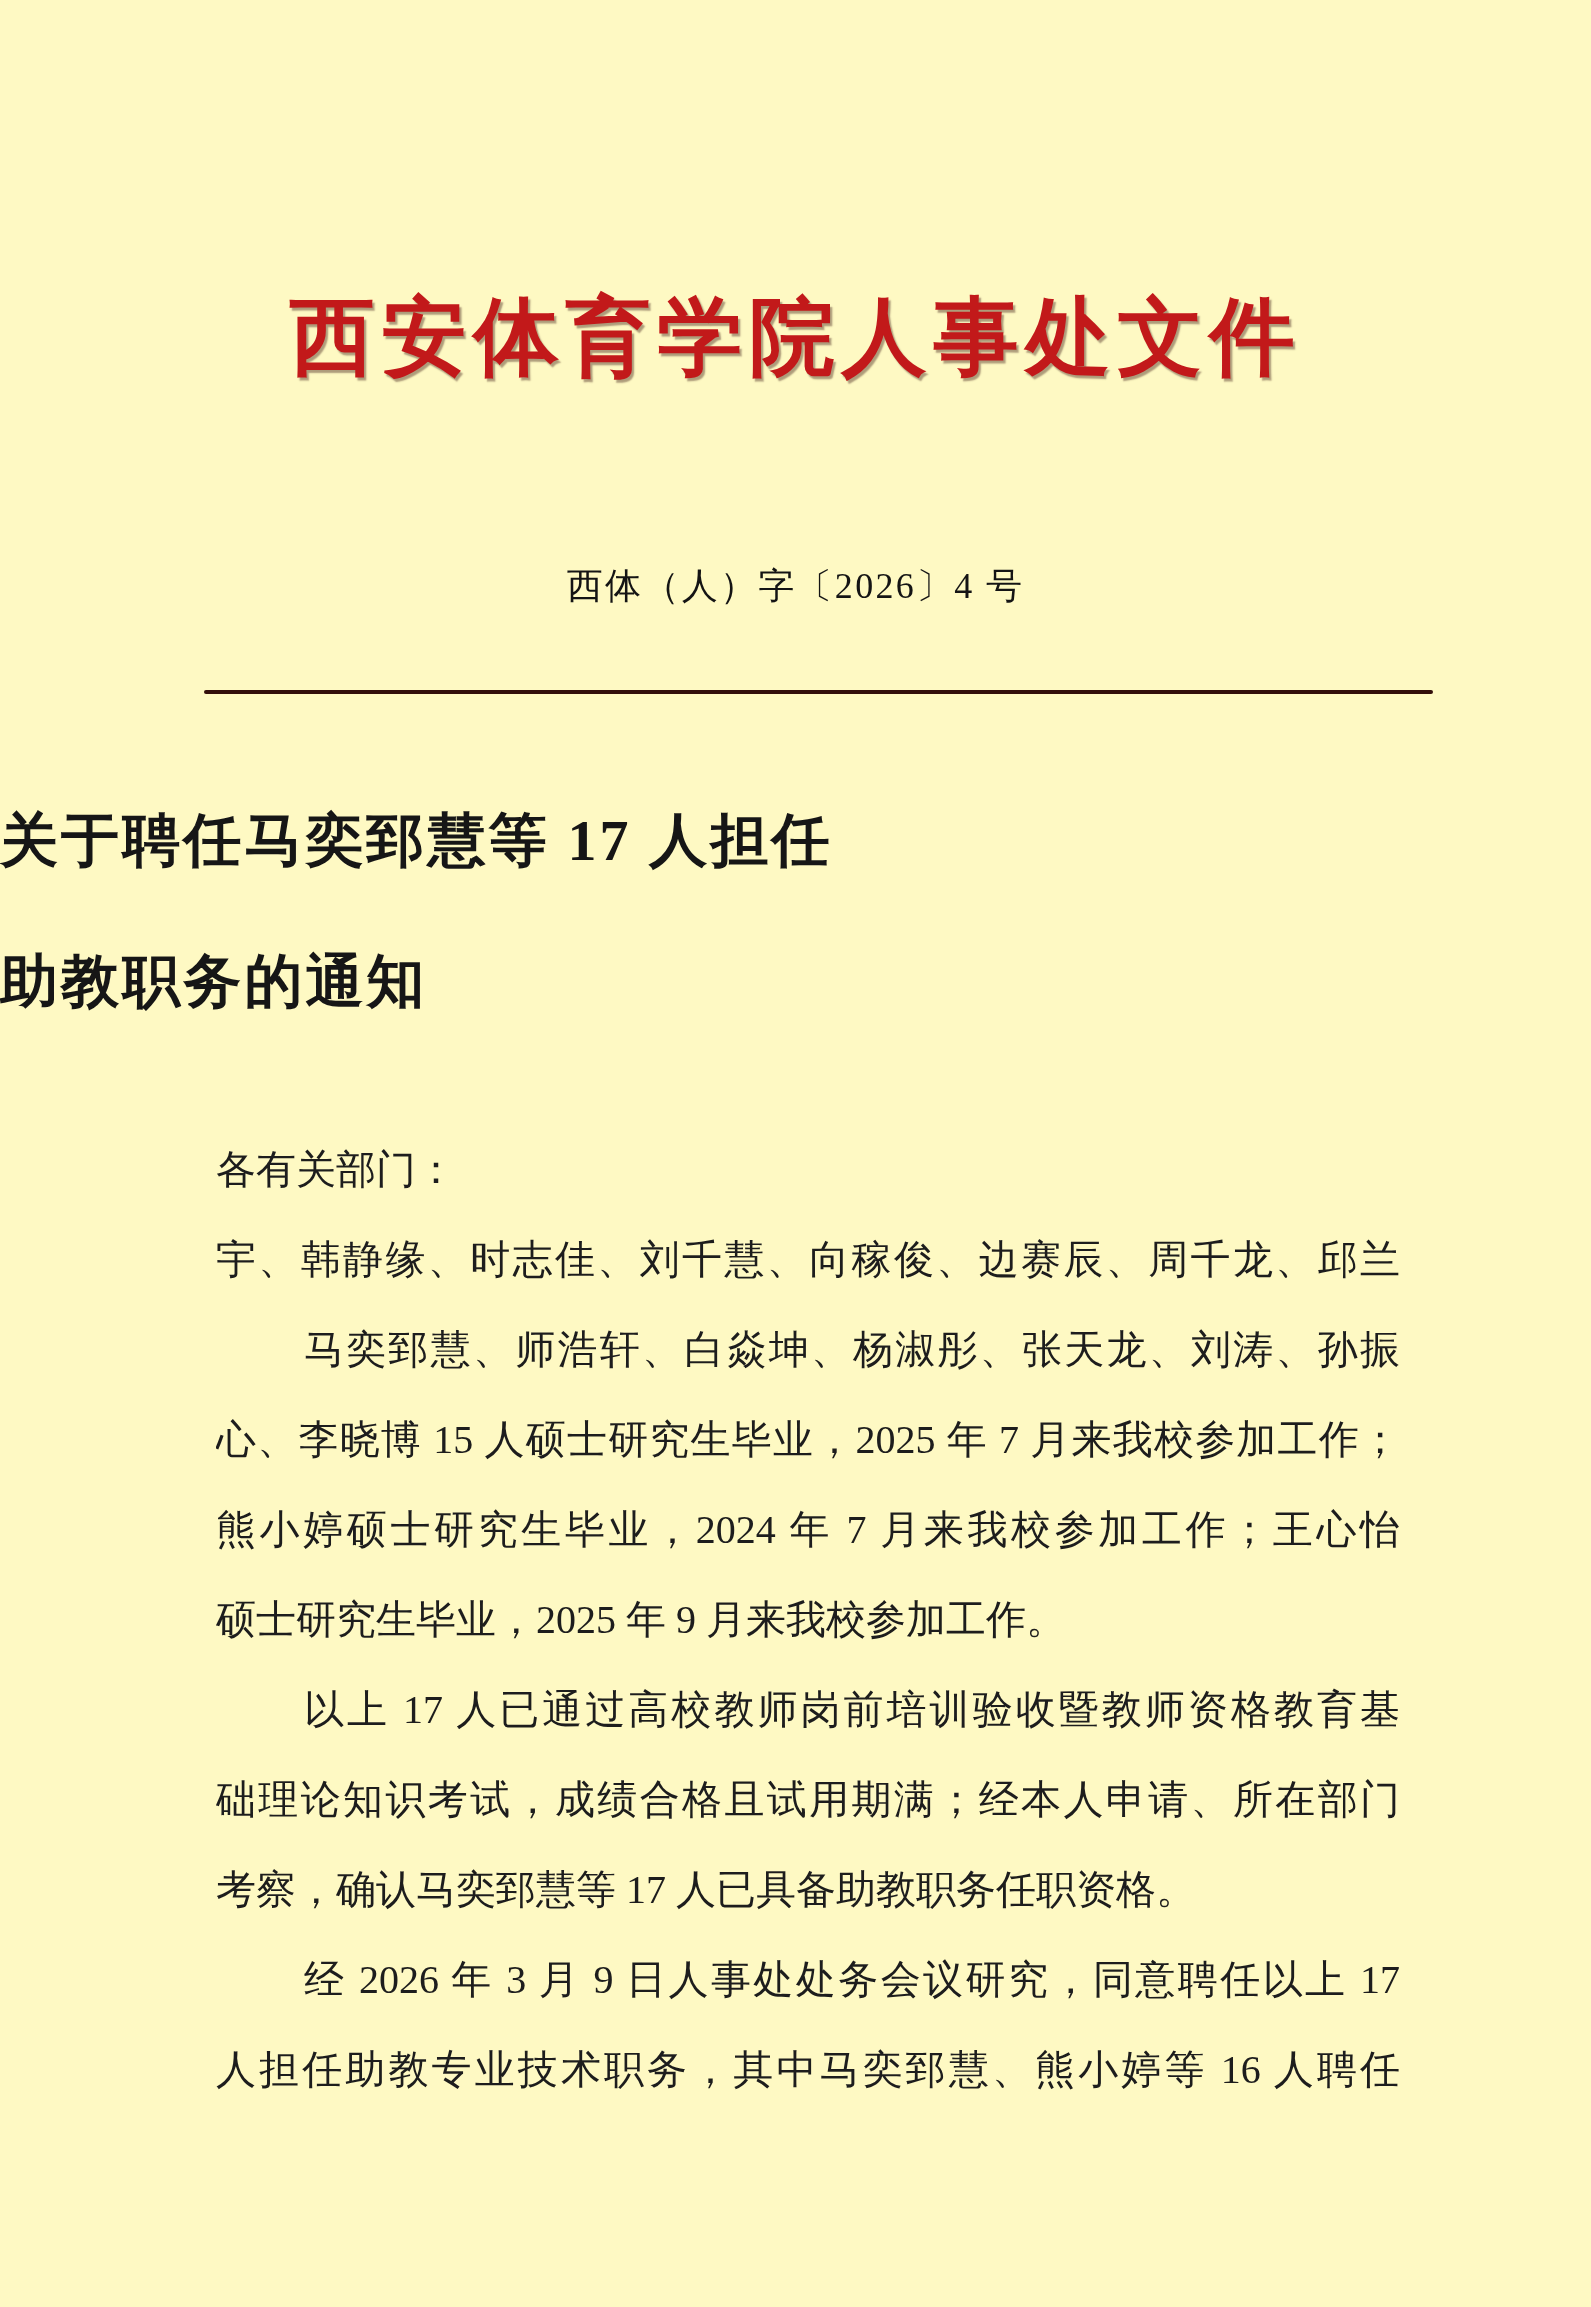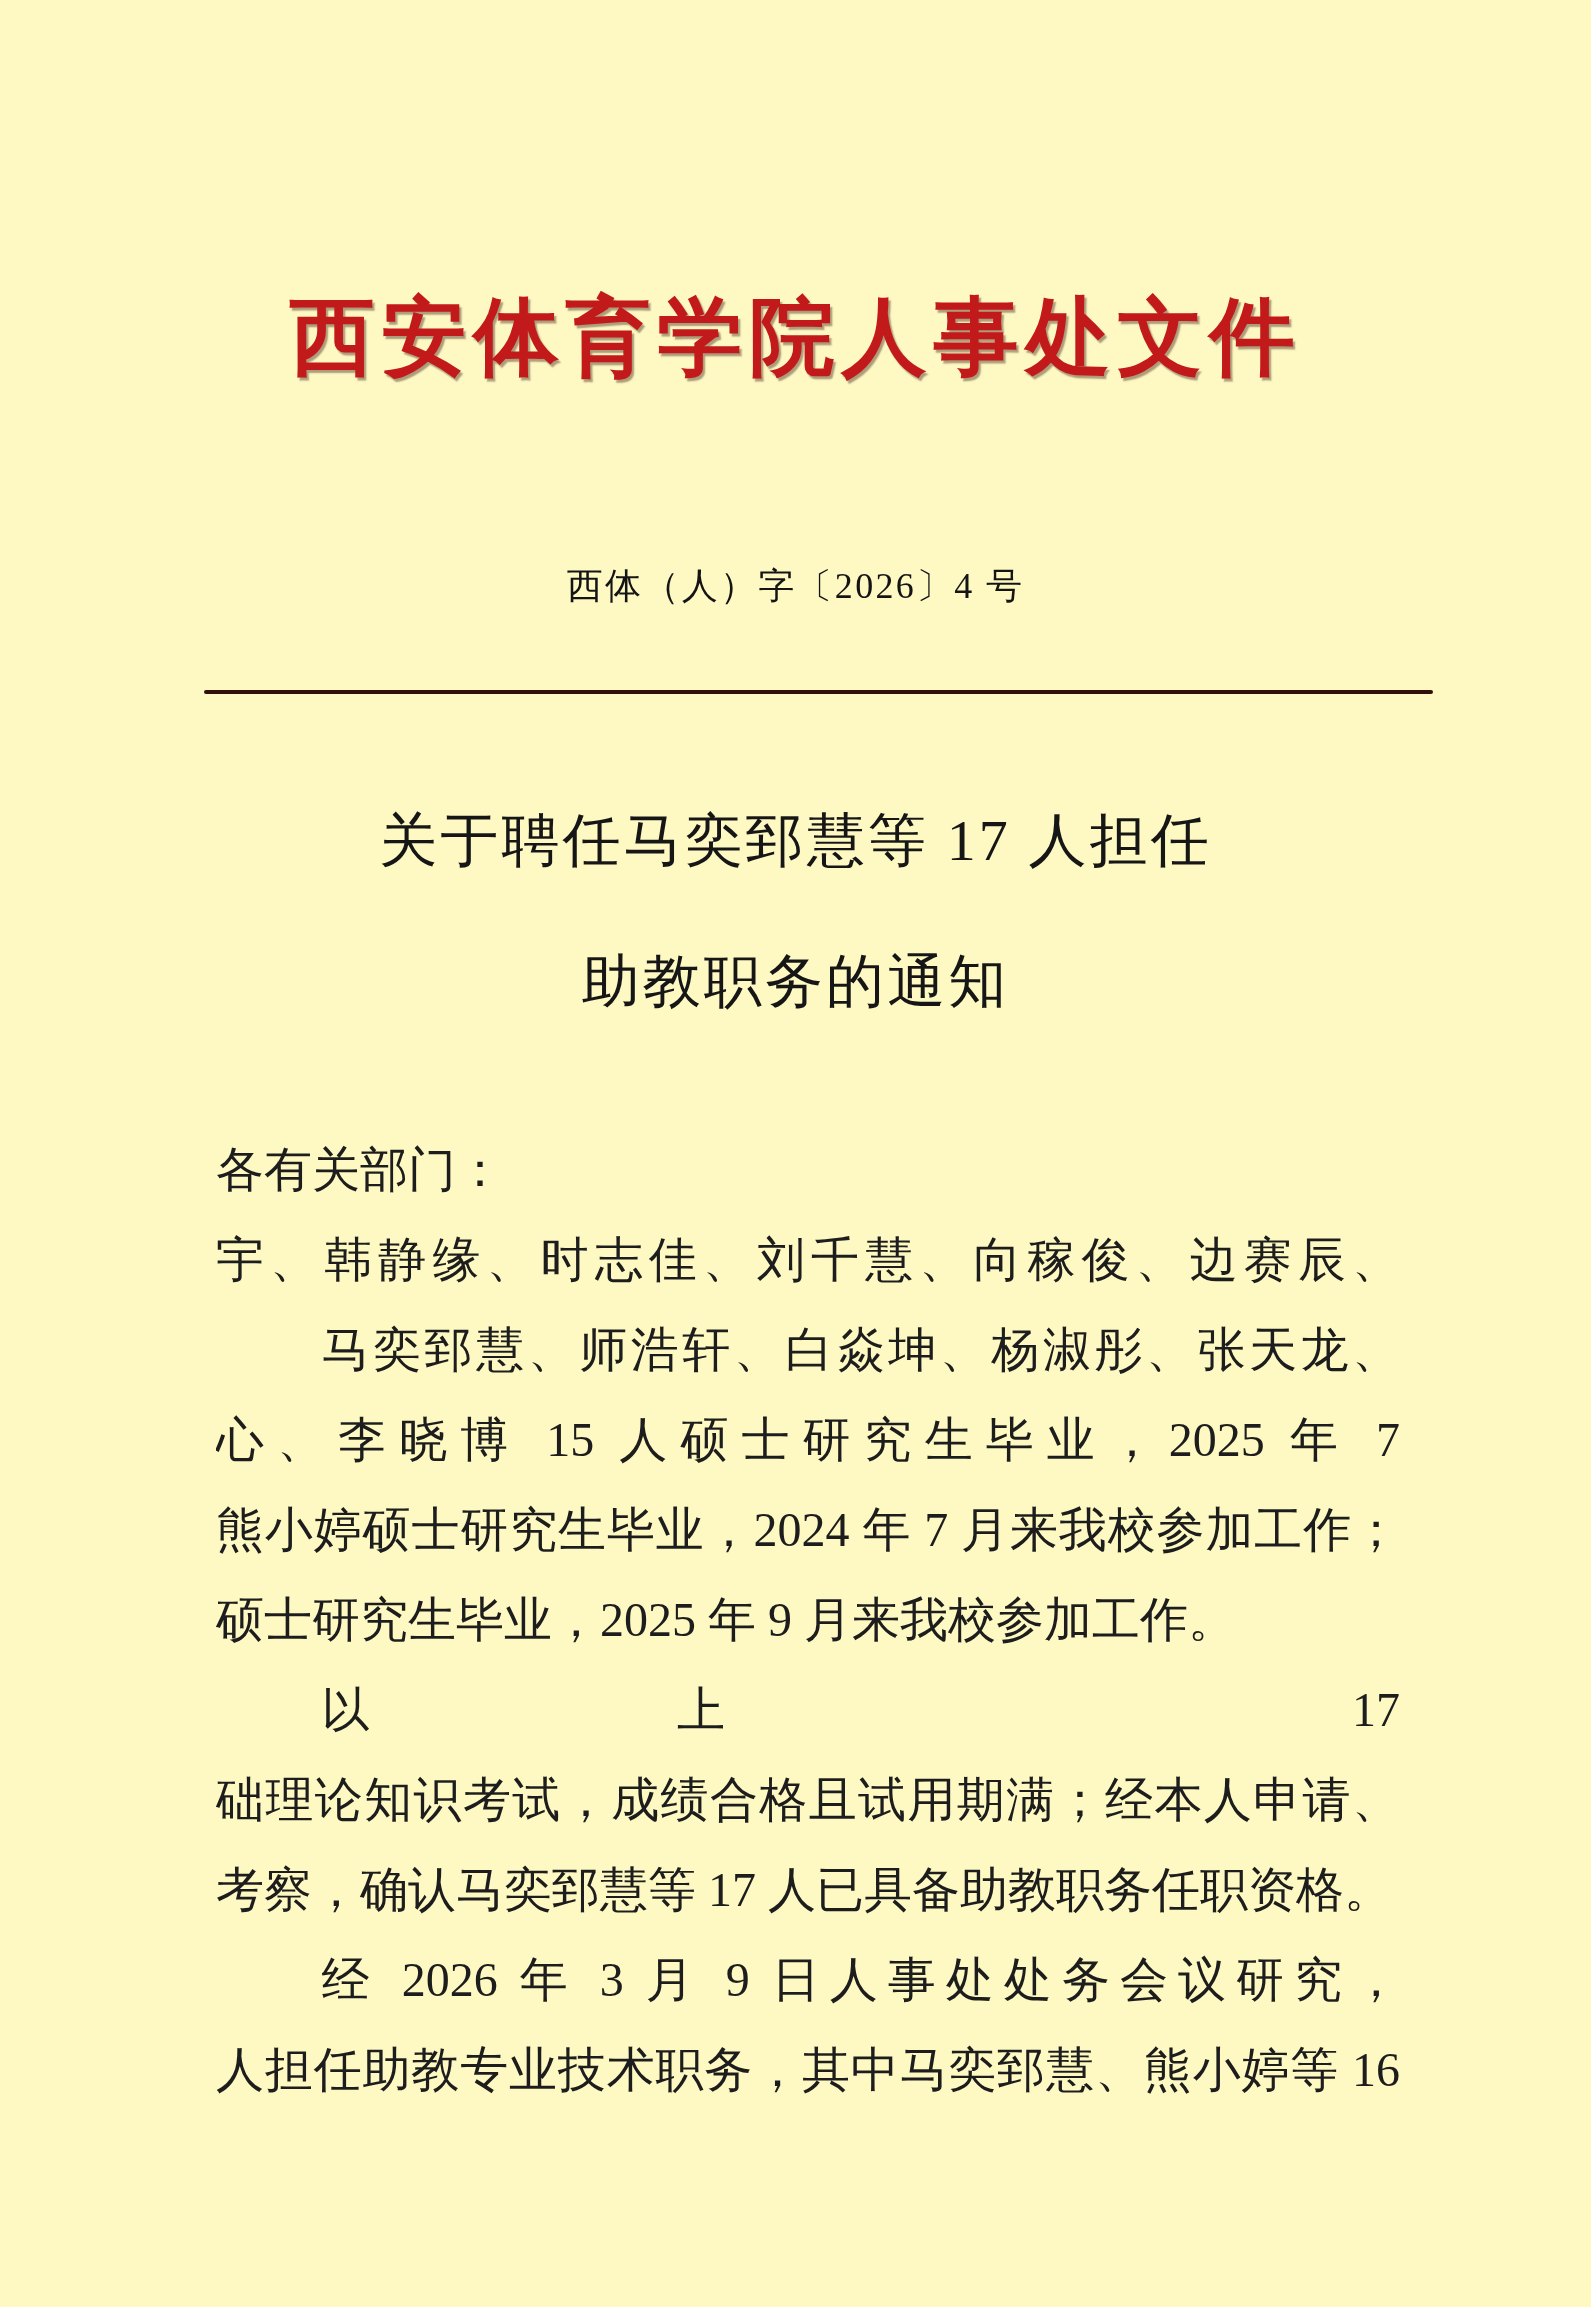--- a/index.html
+++ b/index.html
@@ -50,37 +50,37 @@
     width: 1229px;
     height: 3.9px;
     background: #330f0b;
     border-radius: 2.3px;
   }
 
   .notice-title {
     position: absolute;
     left: 0;
     width: 100%;
-    text-align: center;
+    text-align: left;
     font-size: 58px;
     line-height: 1.25;
-    font-weight: normal;
+    font-weight: bold;
     letter-spacing: 3.1px;
     color: #161616;
     white-space: nowrap;
   }
   .notice-title.line1 { top: 805px; }
   .notice-title.line2 { top: 946px; }
 
   .body-text {
     position: absolute;
     top: 1125px;
     left: 216px;
     width: 1184px;
-    font-size: 48px;
+    font-size: 40px;
     line-height: 90px;
     color: #1d1d1d;
   }
 
   .body-line {
     display: block;
     width: 100%;
     white-space: nowrap;
   }
   .body-line.fill {

